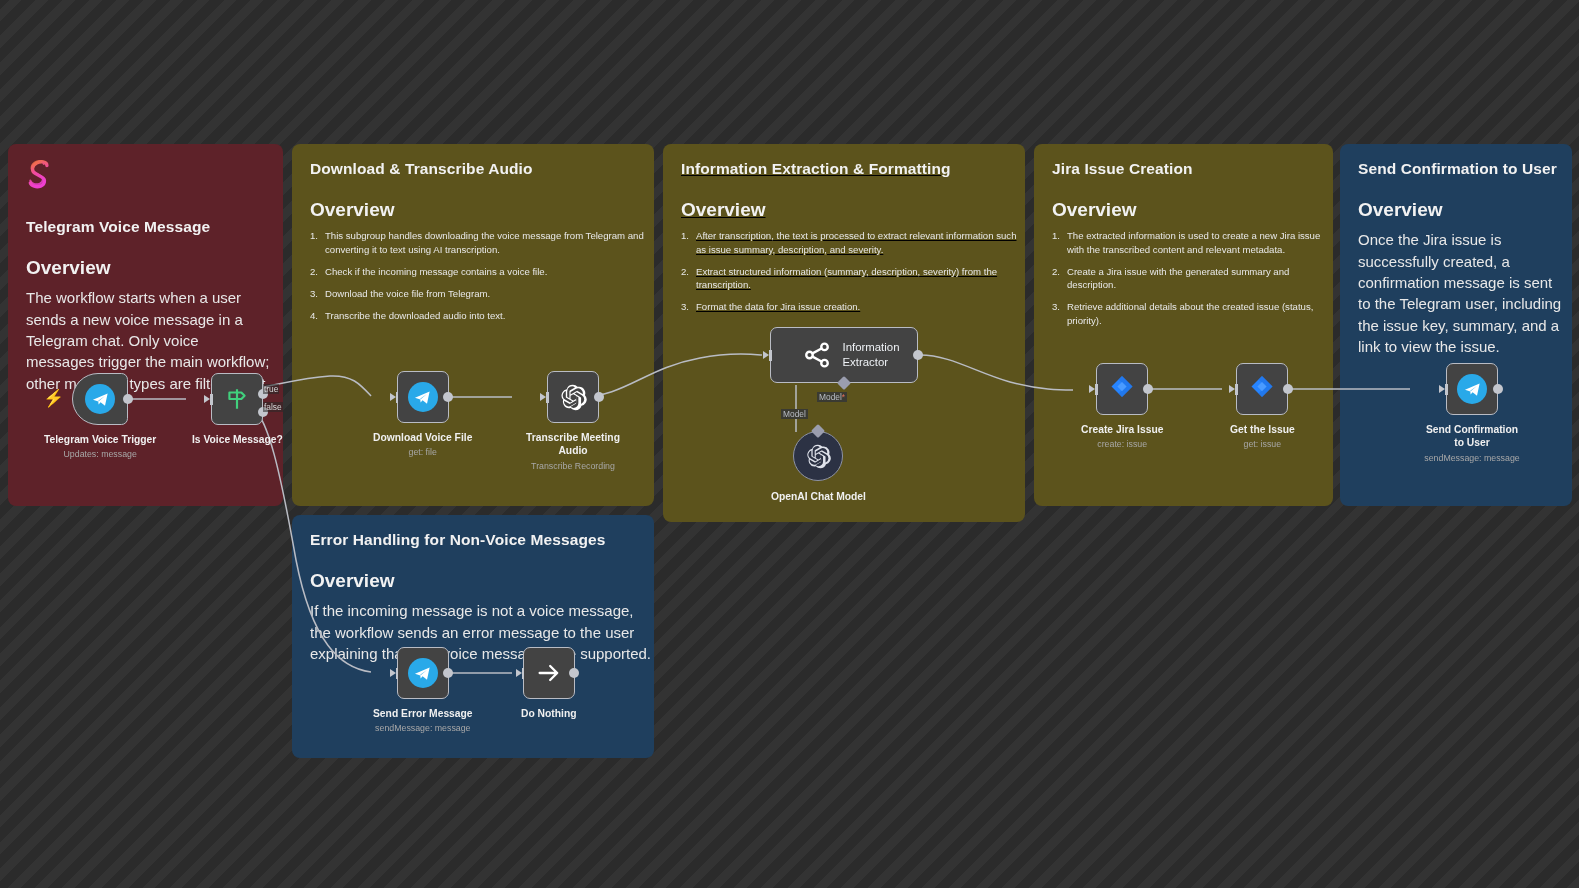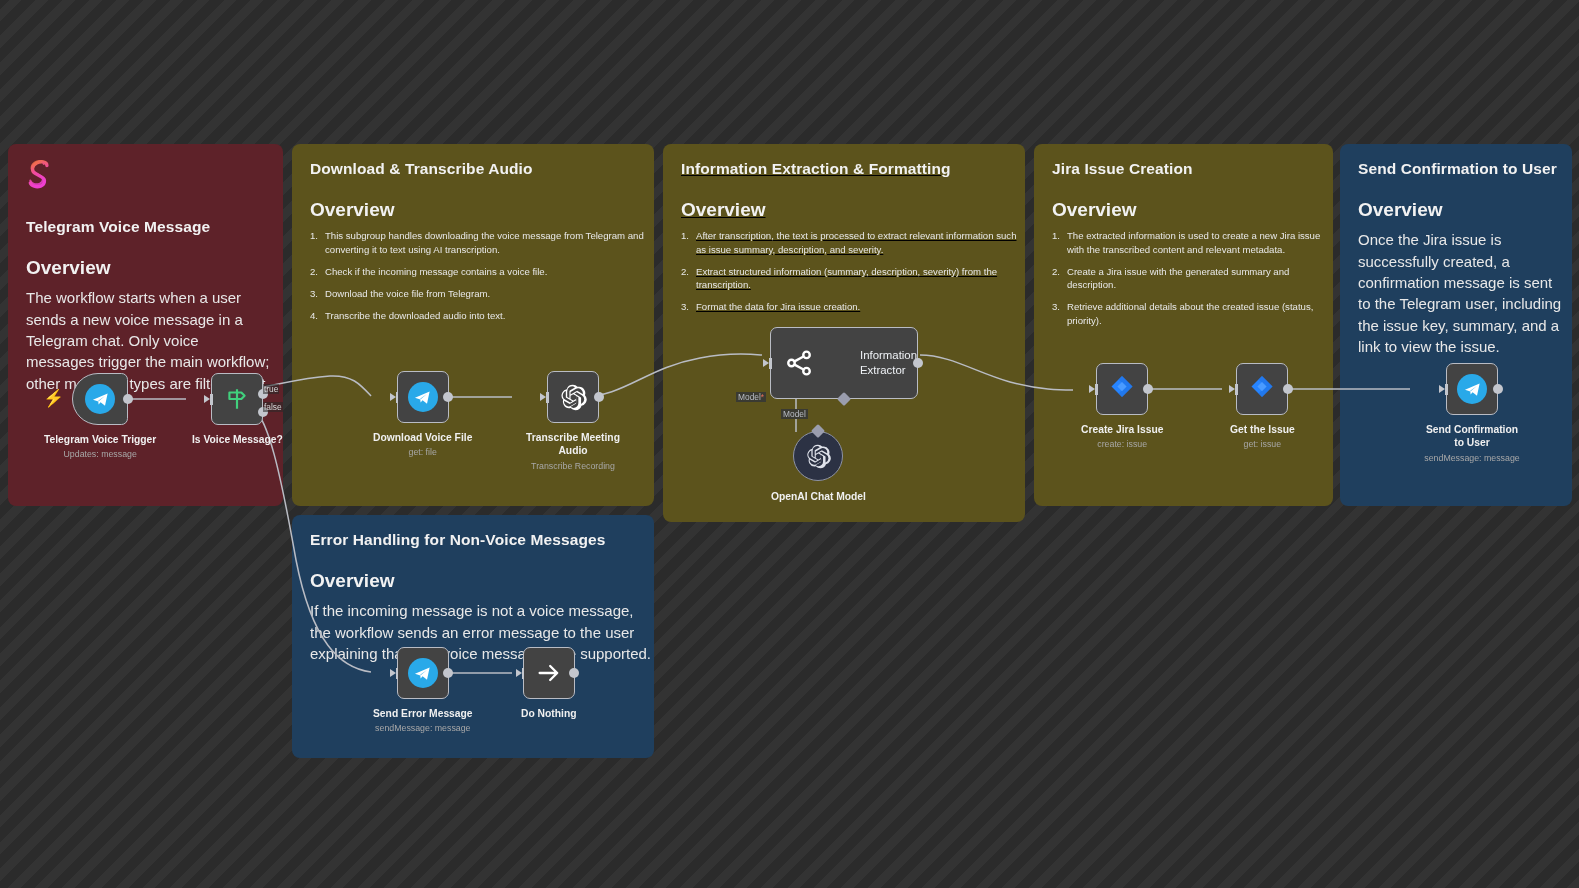--- a/index.html
+++ b/index.html
@@ -107,23 +107,23 @@
     display: flex;
     align-items: center;
     justify-content: center;
   }
   .node-box.trigger {
     width: 56px;
     border-radius: 28px 7px 7px 28px;
   }
   .node-box.wide {
     width: 148px;
-    height: 72px;
+    height: 56px;
     border-radius: 7px;
-    justify-content: space-between;
+    justify-content: center;
     padding-left: 13px;
     gap: 11px;
   }
   .node-box.circle {
     width: 50px;
     height: 50px;
     border-radius: 50%;
     background: #2c3244;
     border: 1.2px solid #8e93a4;
   }
@@ -399,21 +399,21 @@
         <circle cx="18" cy="18.5" r="2.6" fill="none" stroke="#ffffff" stroke-width="1.9"></circle>
         <path d="M8.4 10.7 L15.6 6.8 M8.4 13.3 L15.6 17.2" stroke="#ffffff" stroke-width="1.9" stroke-linecap="round"></path>
       </svg>
       <span class="node-inline-label">Information
 Extractor</span>
       <span class="port-out"></span>
       <span class="port-bottom"></span>
     </div>
   </div>
 
-  <div class="conn-label" style="left:736px; top:392px;">
+  <div class="conn-label" style="left:817px; top:392px;">
     <span>Model</span><span class="req">*</span>
   </div>
   <div class="conn-label" style="left:781px; top:409px;">Model</div>
 
   <div class="node" style="left:771px; top:431px;">
     <div class="node-box circle">
       <span class="port-top"></span>
       <svg width="27" height="27" viewBox="0 0 24 24">
         <path d="M21.5 10a5.2 5.2 0 0 0-.45-4.3 5.3 5.3 0 0 0-5.7-2.54A5.25 5.25 0 0 0 11.4 1.5a5.3 5.3 0 0 0-5.05 3.66A5.24 5.24 0 0 0 2.85 7.7a5.3 5.3 0 0 0 .65 6.2 5.2 5.2 0 0 0 .45 4.3 5.3 5.3 0 0 0 5.7 2.55 5.24 5.24 0 0 0 3.95 1.75 5.3 5.3 0 0 0 5.05-3.67 5.25 5.25 0 0 0 3.5-2.54 5.3 5.3 0 0 0-.65-6.2z M12.1 20.6a3.95 3.95 0 0 1-2.52-.9l.12-.07 4.18-2.41a.68.68 0 0 0 .34-.6v-5.9l1.77 1.02a.06.06 0 0 1 .03.05v4.88a3.95 3.95 0 0 1-3.92 3.93z M4.7 17.4a3.93 3.93 0 0 1-.47-2.64l.13.08 4.18 2.41a.68.68 0 0 0 .68 0l5.1-2.95v2.04a.07.07 0 0 1-.02.05l-4.23 2.44a3.95 3.95 0 0 1-5.37-1.43z M3.6 8.4a3.93 3.93 0 0 1 2.05-1.73v4.96a.66.66 0 0 0 .33.58l5.08 2.93-1.77 1.02a.07.07 0 0 1-.06 0L4.99 13.7A3.95 3.95 0 0 1 3.6 8.4z M17.9 11.72l-5.1-2.95 1.77-1.02a.07.07 0 0 1 .06 0l4.23 2.44a3.94 3.94 0 0 1-.6 7.1v-4.96a.68.68 0 0 0-.36-.61z M19.66 9.1l-.13-.08-4.17-2.43a.68.68 0 0 0-.69 0L9.58 9.54V7.5a.06.06 0 0 1 .03-.05l4.23-2.44a3.94 3.94 0 0 1 5.85 4.08z M8.61 12.7l-1.77-1.02a.07.07 0 0 1-.04-.05V6.76a3.94 3.94 0 0 1 6.46-3.03l-.13.07-4.17 2.41a.68.68 0 0 0-.35.6zM9.57 10.63l2.27-1.31 2.28 1.31v2.63l-2.27 1.31-2.28-1.31z" fill="#dfe2ea"></path>
       </svg>

